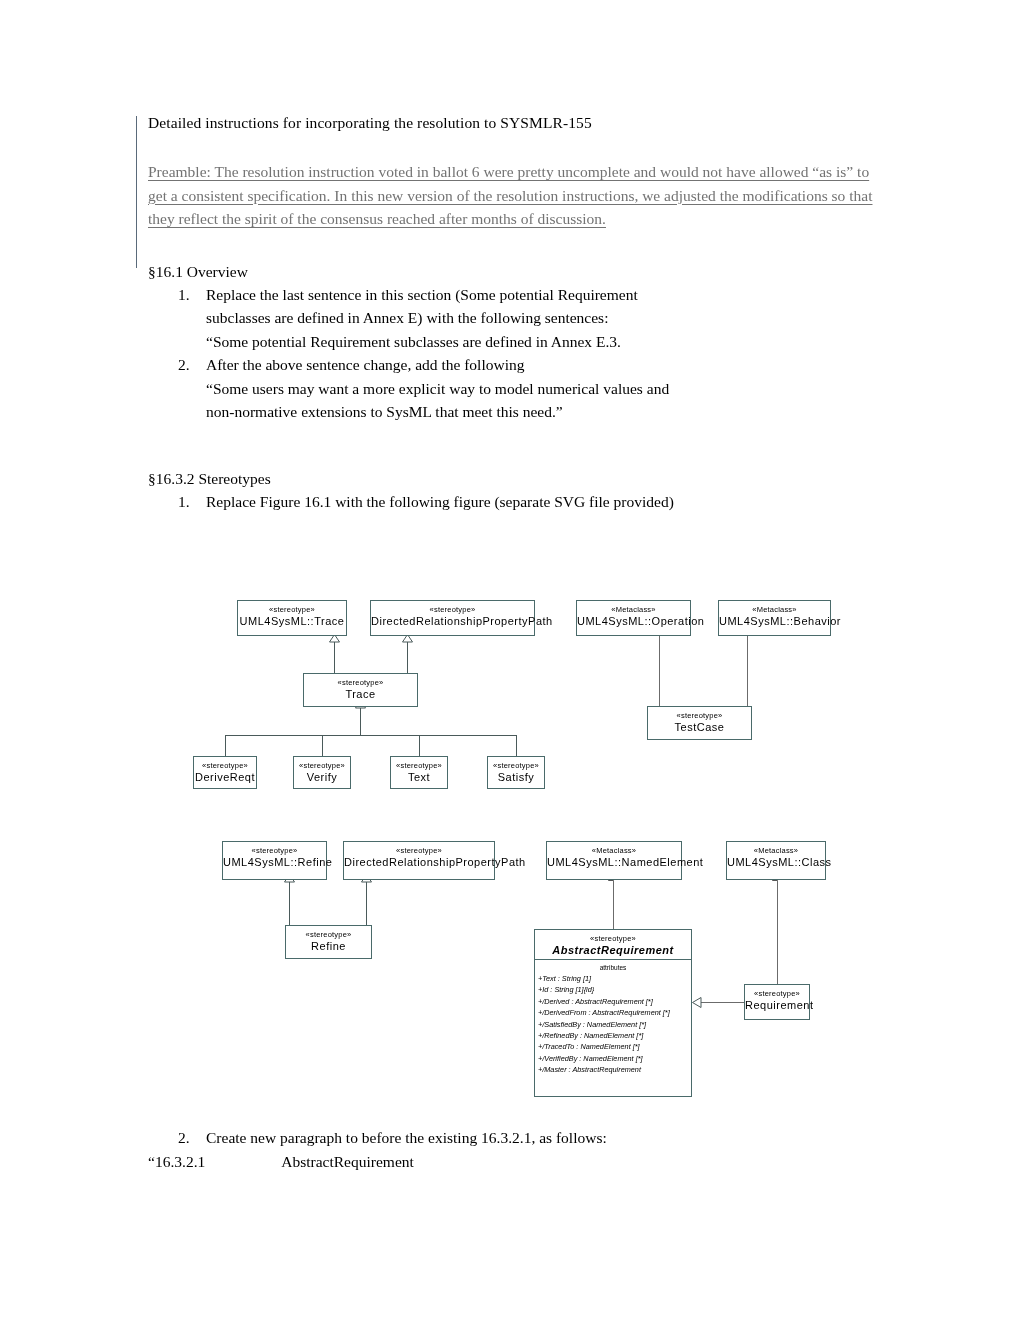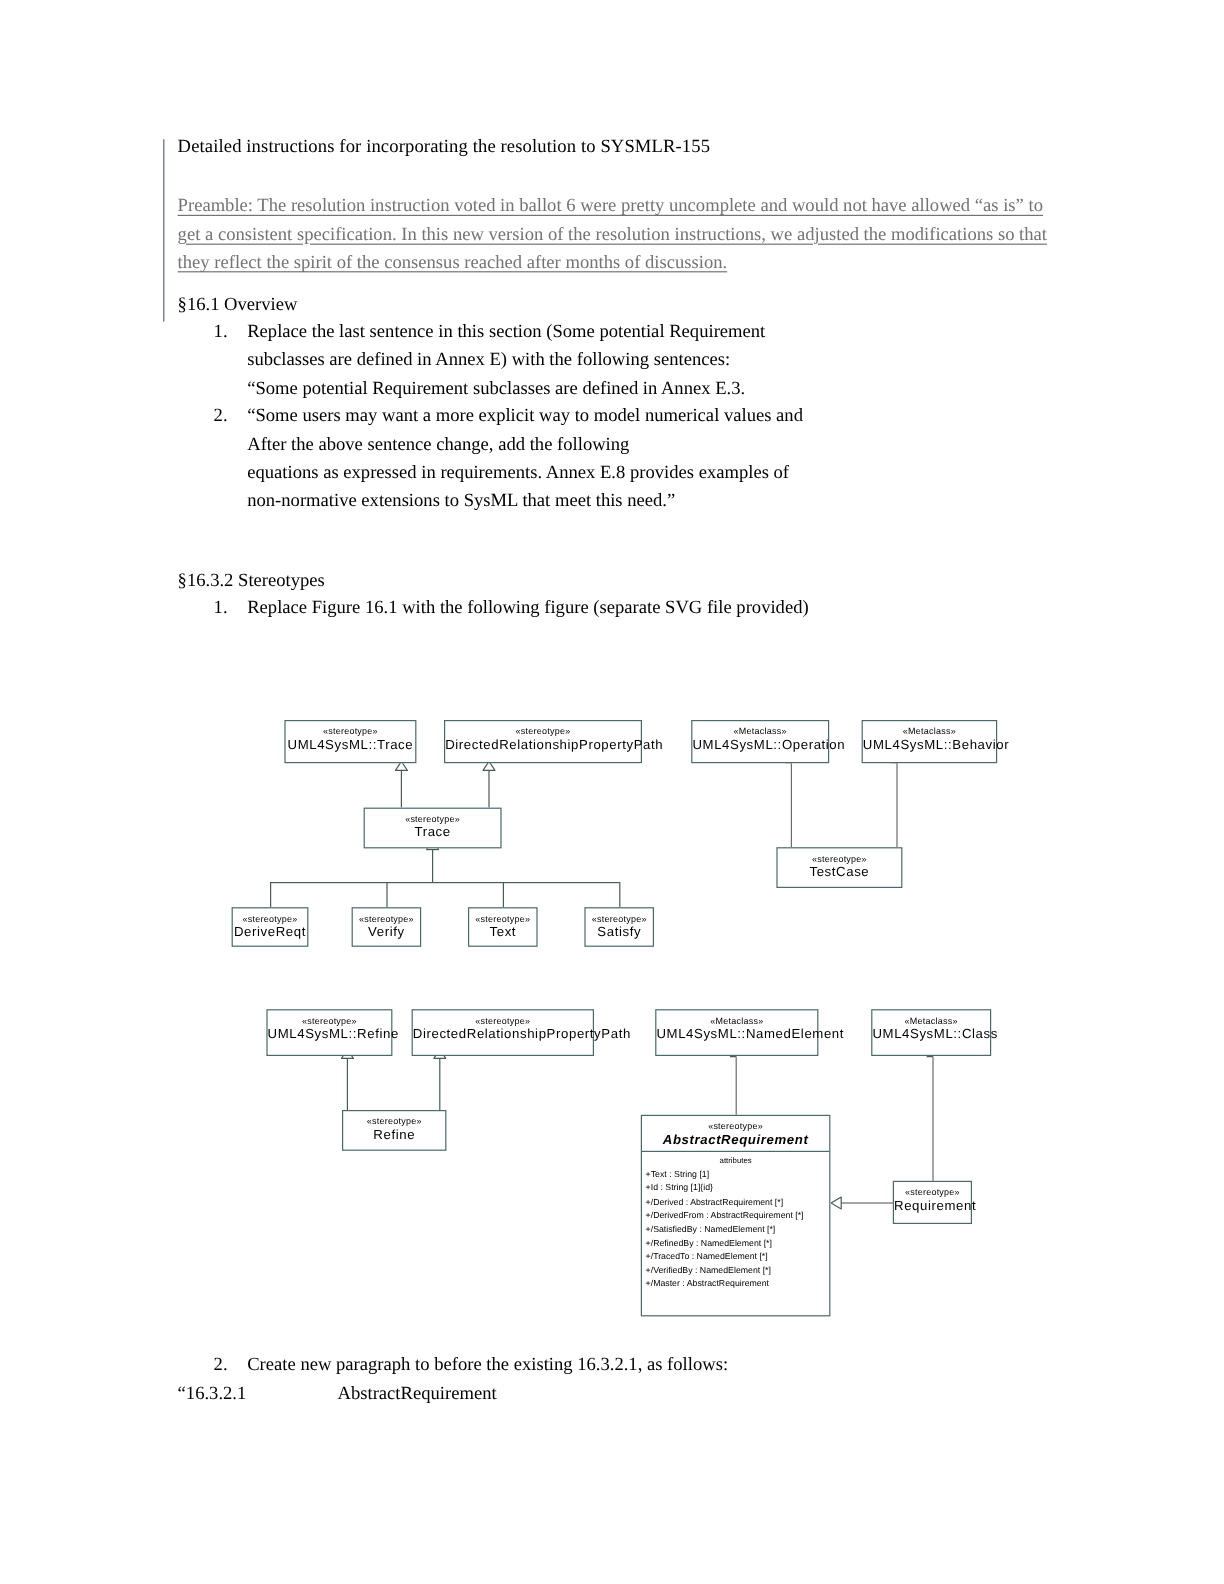--- a/index.html
+++ b/index.html
@@ -54,21 +54,21 @@
     line-height: 23.5px;
     color: #737373;
     text-decoration: underline;
     text-underline-offset: 2.5px;
     text-decoration-thickness: 1px;
   }
 
   .section-heading {
     font-size: 15.5px;
     line-height: 22px;
-    margin-top: 12px;
+    margin-top: 30px;
   }
 
   ol.steps {
     margin: 0;
     padding-left: 58px;
     list-style: none;
     counter-reset: stepnum;
   }
   ol.steps > li {
     position: relative;
@@ -127,20 +127,21 @@
   }
   .attr-head {
     font-size: 6.5px;
     line-height: 11px;
     text-align: center;
     padding-top: 2px;
   }
   .attr-list {
     text-align: left;
     padding: 0 2px 3px 3px;
+    font-style: italic;
   }
   .attr-list div {
     font-size: 7.3px;
     line-height: 11.4px;
     white-space: nowrap;
   }
 
   
   .conn {
     position: absolute;
@@ -199,23 +200,22 @@
     <div class="preamble">Preamble: The resolution instruction voted in ballot 6 were pretty uncomplete and would not have allowed “as is” to get a consistent specification. In this new version of the resolution instructions, we adjusted the modifications so that they reflect the spirit of the consensus reached after months of discussion.</div>
 
     <div class="section-heading">§16.1 Overview</div>
     <ol class="steps">
       <li>
         <span class="sub-line">Replace the last sentence in this section (Some potential Requirement</span>
         <span class="sub-line">subclasses are defined in Annex E) with the following sentences:</span>
         <span class="sub-line">“Some potential Requirement subclasses are defined in Annex E.3.</span>
       </li>
       <li>
+        <span class="sub-line">After the above sentence change, add the following</span>
         <span class="sub-line">“Some users may want a more explicit way to model numerical values and</span>
-        <span class="sub-line">After the above sentence change, add the following</span>
-        <span class="sub-line">equations as expressed in requirements.  Annex E.8 provides examples of</span>
         <span class="sub-line">non-normative extensions to SysML that meet this need.”</span>
       </li>
     </ol>
 
     <div class="gap-lg"></div>
 
     <div class="section-heading" style="margin-top:0">§16.3.2 Stereotypes</div>
     <ol class="steps">
       <li>
         <span class="sub-line">Replace Figure 16.1 with the following figure (separate SVG file provided)</span>

